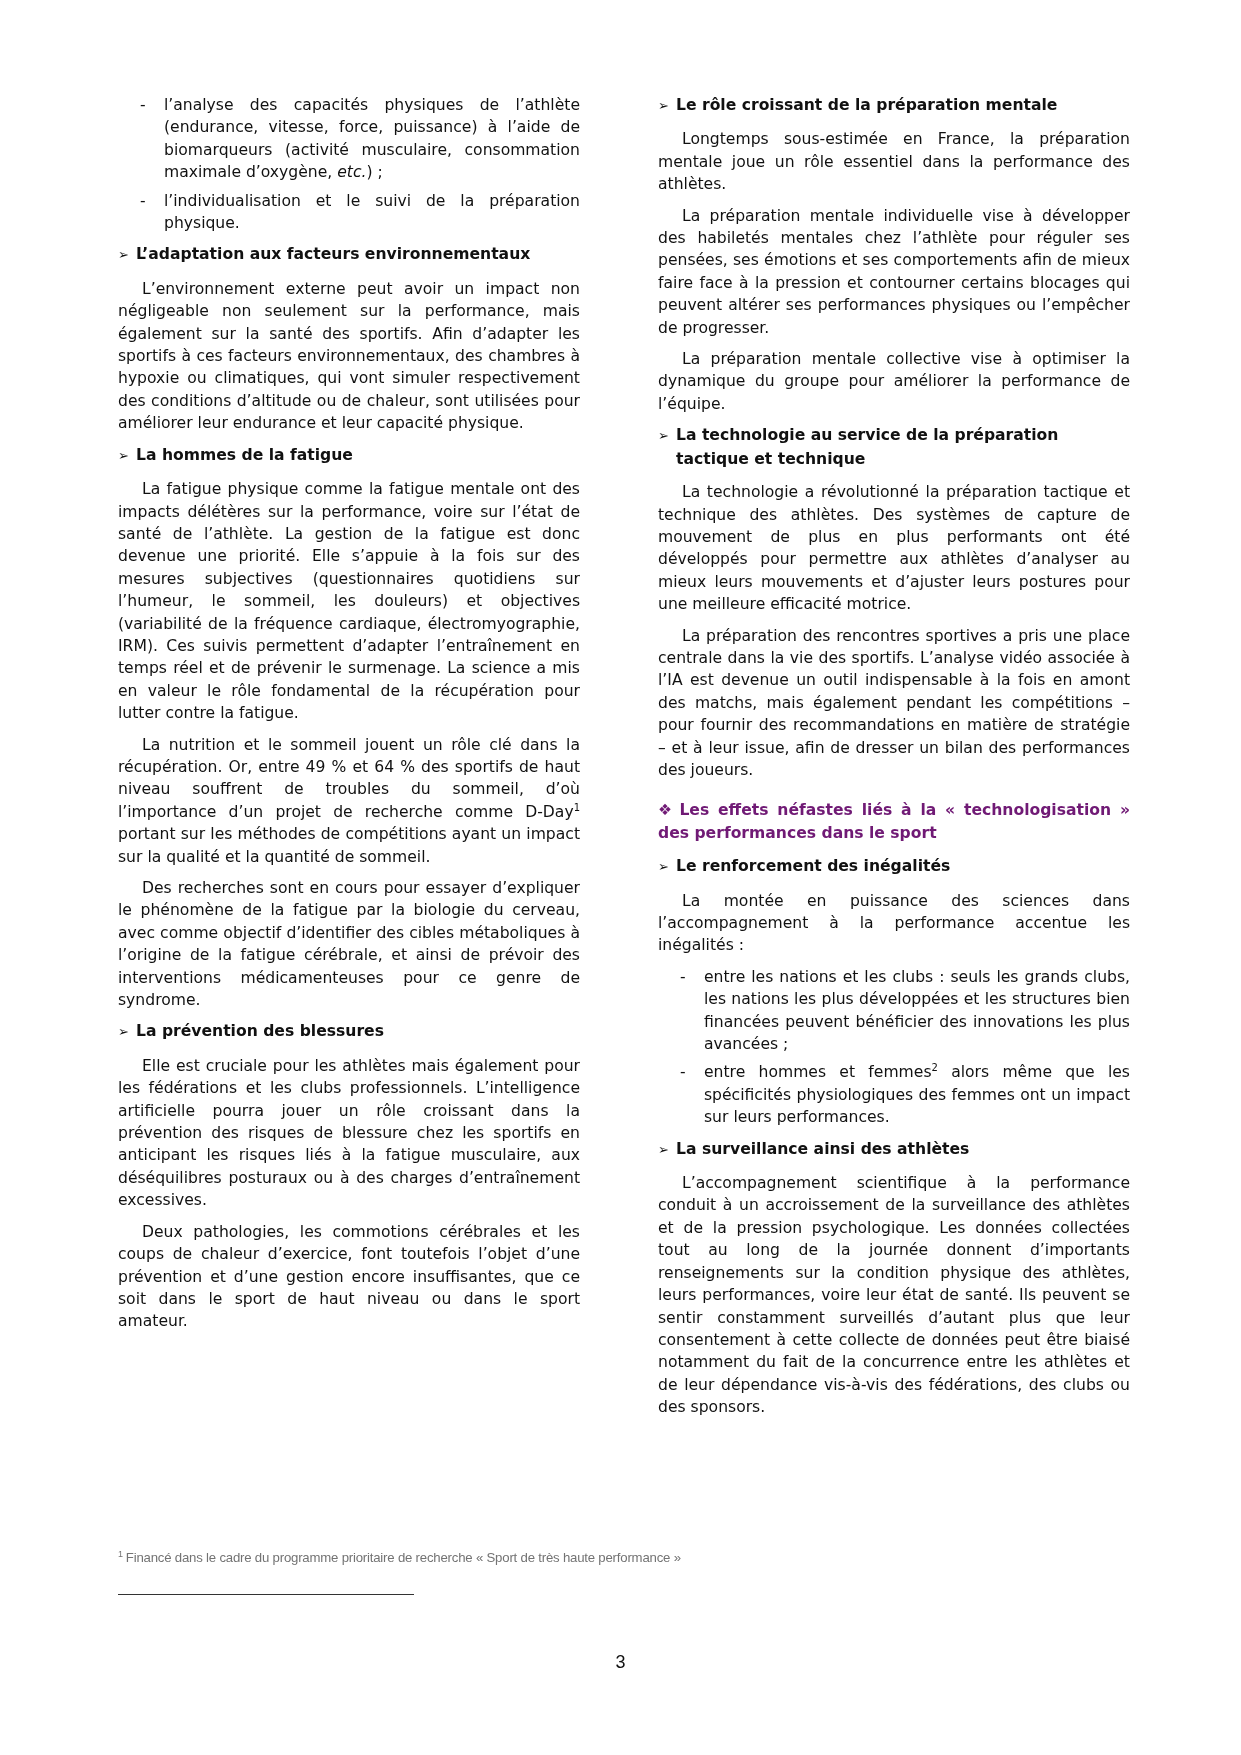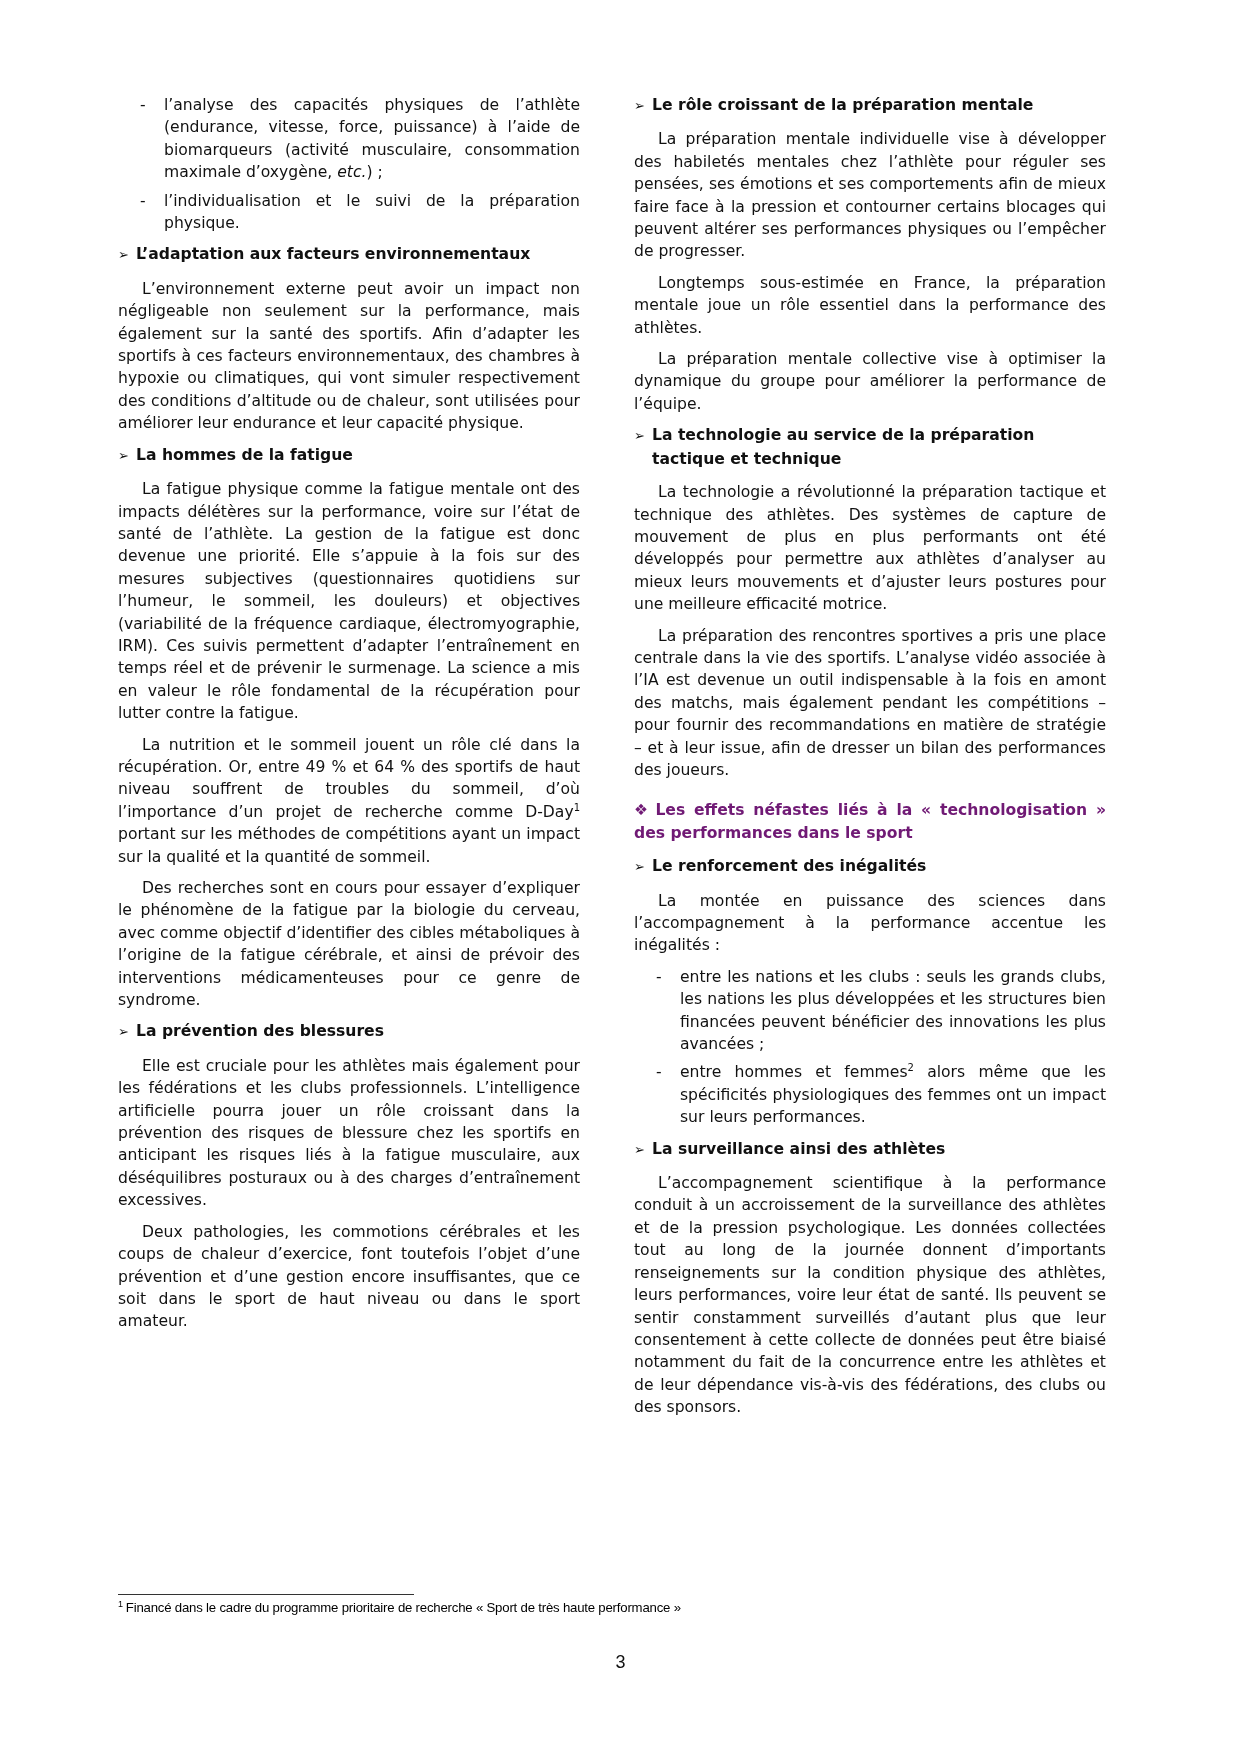--- a/index.html
+++ b/index.html
@@ -6,43 +6,43 @@
   body {
     width: 1241px; height: 1755px; position: relative; overflow: hidden;
     font-family: "DejaVu Sans", sans-serif; color: #111;
   }
   .col {
     position: absolute; top: 94px;
     font-size: 15.6px; line-height: 22.4px;
     text-align: justify;
   }
   .col-left { left: 118px; width: 462px; }
-  .col-right { left: 634px; width: 472px; }
+  .col-right { left: 658px; width: 472px; }
   .col p { margin: 0 0 9px 0; text-indent: 24px; }
   .col h3 {
     margin: 0 0 11px 0; font-size: 15.6px; font-weight: bold; line-height: 22.4px;
     padding-left: 18px; text-indent: -18px; text-align: left;
   }
   .col h3 .arrow { display: inline-block; width: 18px; text-indent: 0; font-weight: normal; font-size: 13px; }
   .col h2 {
     margin: 18px 0 11px 0; font-size: 15.6px; font-weight: bold; line-height: 22.4px;
     color: #701a75; text-align: justify;
   }
   .col h2 .diamond { font-weight: normal; margin-right: 4px; }
   .col ul { list-style: none; margin: 0 0 9px 0; padding: 0; }
   .col li { position: relative; padding-left: 46px; margin-bottom: 6px; }
   .col li .dash { position: absolute; left: 22px; top: 0; }
   sup { font-size: 10px; line-height: 0; vertical-align: 6px; }
   .footnote-rule {
     position: absolute; left: 118px; top: 1594px; width: 296px; height: 1px; background: #333;
   }
   .footnotes {
-    position: absolute; left: 118px; top: 1598px; width: 1010px;
+    position: absolute; left: 118px; top: 1548px; width: 1010px;
     font-family: "Liberation Sans Narrow", "Liberation Sans", sans-serif;
-    font-size: 13.2px; line-height: 19px; color: #000000; letter-spacing: -0.2px;
+    font-size: 13.2px; line-height: 19px; color: #737373; letter-spacing: -0.2px;
   }
   .footnotes div { margin: 0; }
   .footnotes sup { font-size: 9px; vertical-align: 5px; margin-right: 3px; }
   .page-number {
     position: absolute; top: 1652px; left: 0; width: 1241px; text-align: center;
     font-family: "Liberation Sans", sans-serif; font-size: 18px;
   }
 </style>
 </head>
 <body>
@@ -67,22 +67,22 @@
   <p><span>La nutrition et le sommeil jouent un rôle clé dans la récupération. Or, entre 49 % et 64 % des sportifs de haut niveau souffrent de troubles du sommeil, d’où l’importance d’un projet de recherche comme D-Day</span><sup>1</sup> <span>portant sur les méthodes de compétitions ayant un impact sur la qualité et la quantité de sommeil.</span></p>
   <p>Des recherches sont en cours pour essayer d’expliquer le phénomène de la fatigue par la biologie du cerveau, avec comme objectif d’identifier des cibles métaboliques à l’origine de la fatigue cérébrale, et ainsi de prévoir des interventions médicamenteuses pour ce genre de syndrome.</p>
 
   <h3><span class="arrow">➢</span><span>La prévention des blessures</span></h3>
   <p>Elle est cruciale pour les athlètes mais également pour les fédérations et les clubs professionnels. L’intelligence artificielle pourra jouer un rôle croissant dans la prévention des risques de blessure chez les sportifs en anticipant les risques liés à la fatigue musculaire, aux déséquilibres posturaux ou à des charges d’entraînement excessives.</p>
   <p>Deux pathologies, les commotions cérébrales et les coups de chaleur d’exercice, font toutefois l’objet d’une prévention et d’une gestion encore insuffisantes, que ce soit dans le sport de haut niveau ou dans le sport amateur.</p>
 </div>
 
 <div class="col col-right">
   <h3><span class="arrow">➢</span><span>Le rôle croissant de la préparation mentale</span></h3>
+  <p>Longtemps sous-estimée en France, la préparation mentale joue un rôle essentiel dans la performance des athlètes.</p>
   <p>La préparation mentale individuelle vise à développer des habiletés mentales chez l’athlète pour réguler ses pensées, ses émotions et ses comportements afin de mieux faire face à la pression et contourner certains blocages qui peuvent altérer ses performances physiques ou l’empêcher de progresser.</p>
-  <p>Longtemps sous-estimée en France, la préparation mentale joue un rôle essentiel dans la performance des athlètes.</p>
   <p>La préparation mentale collective vise à optimiser la dynamique du groupe pour améliorer la performance de l’équipe.</p>
 
   <h3><span class="arrow">➢</span><span>La technologie au service de la préparation tactique et technique</span></h3>
   <p>La technologie a révolutionné la préparation tactique et technique des athlètes. Des systèmes de capture de mouvement de plus en plus performants ont été développés pour permettre aux athlètes d’analyser au mieux leurs mouvements et d’ajuster leurs postures pour une meilleure efficacité motrice.</p>
   <p>La préparation des rencontres sportives a pris une place centrale dans la vie des sportifs. L’analyse vidéo associée à l’IA est devenue un outil indispensable à la fois en amont des matchs, mais également pendant les compétitions – pour fournir des recommandations en matière de stratégie – et à leur issue, afin de dresser un bilan des performances des joueurs.</p>
 
   <h2><span class="diamond">❖</span><span>Les effets néfastes liés à la « technologisation » des performances dans le sport</span></h2>
 
   <h3><span class="arrow">➢</span><span>Le renforcement des inégalités</span></h3>
   <p>La montée en puissance des sciences dans l’accompagnement à la performance accentue les inégalités :</p>

